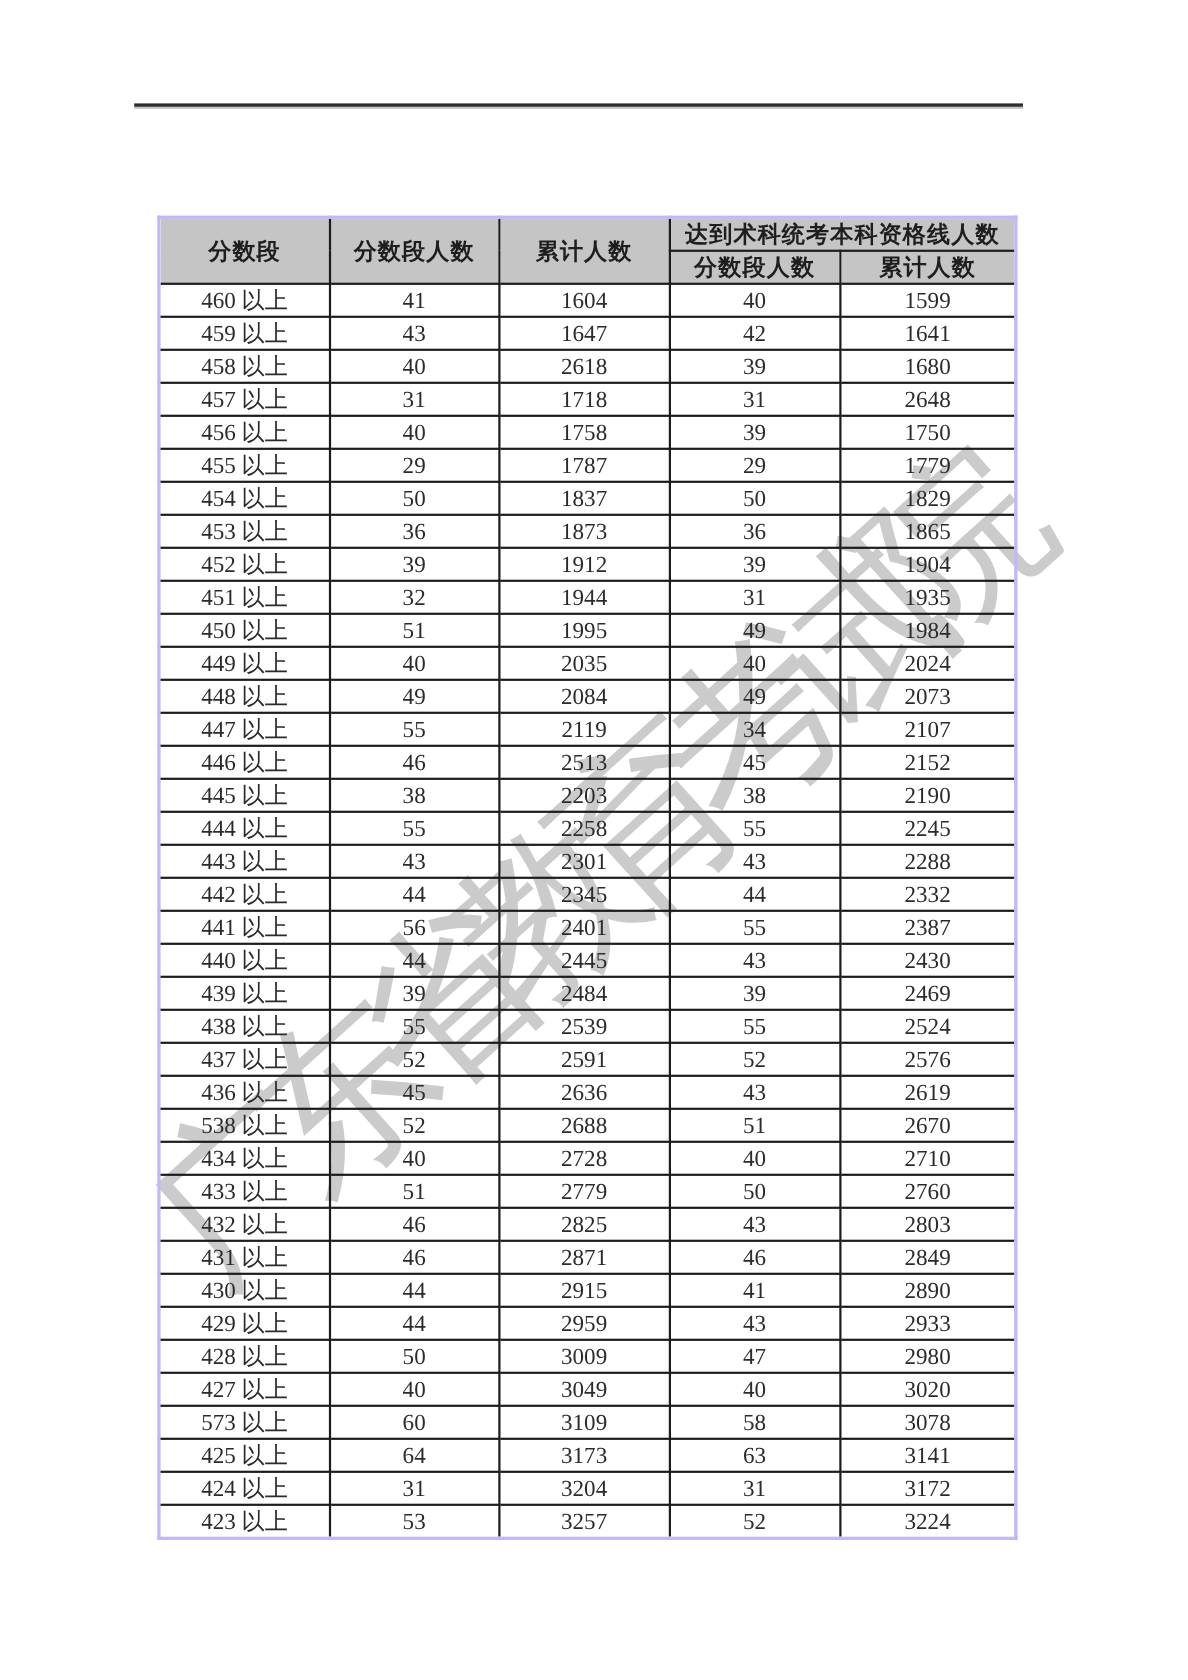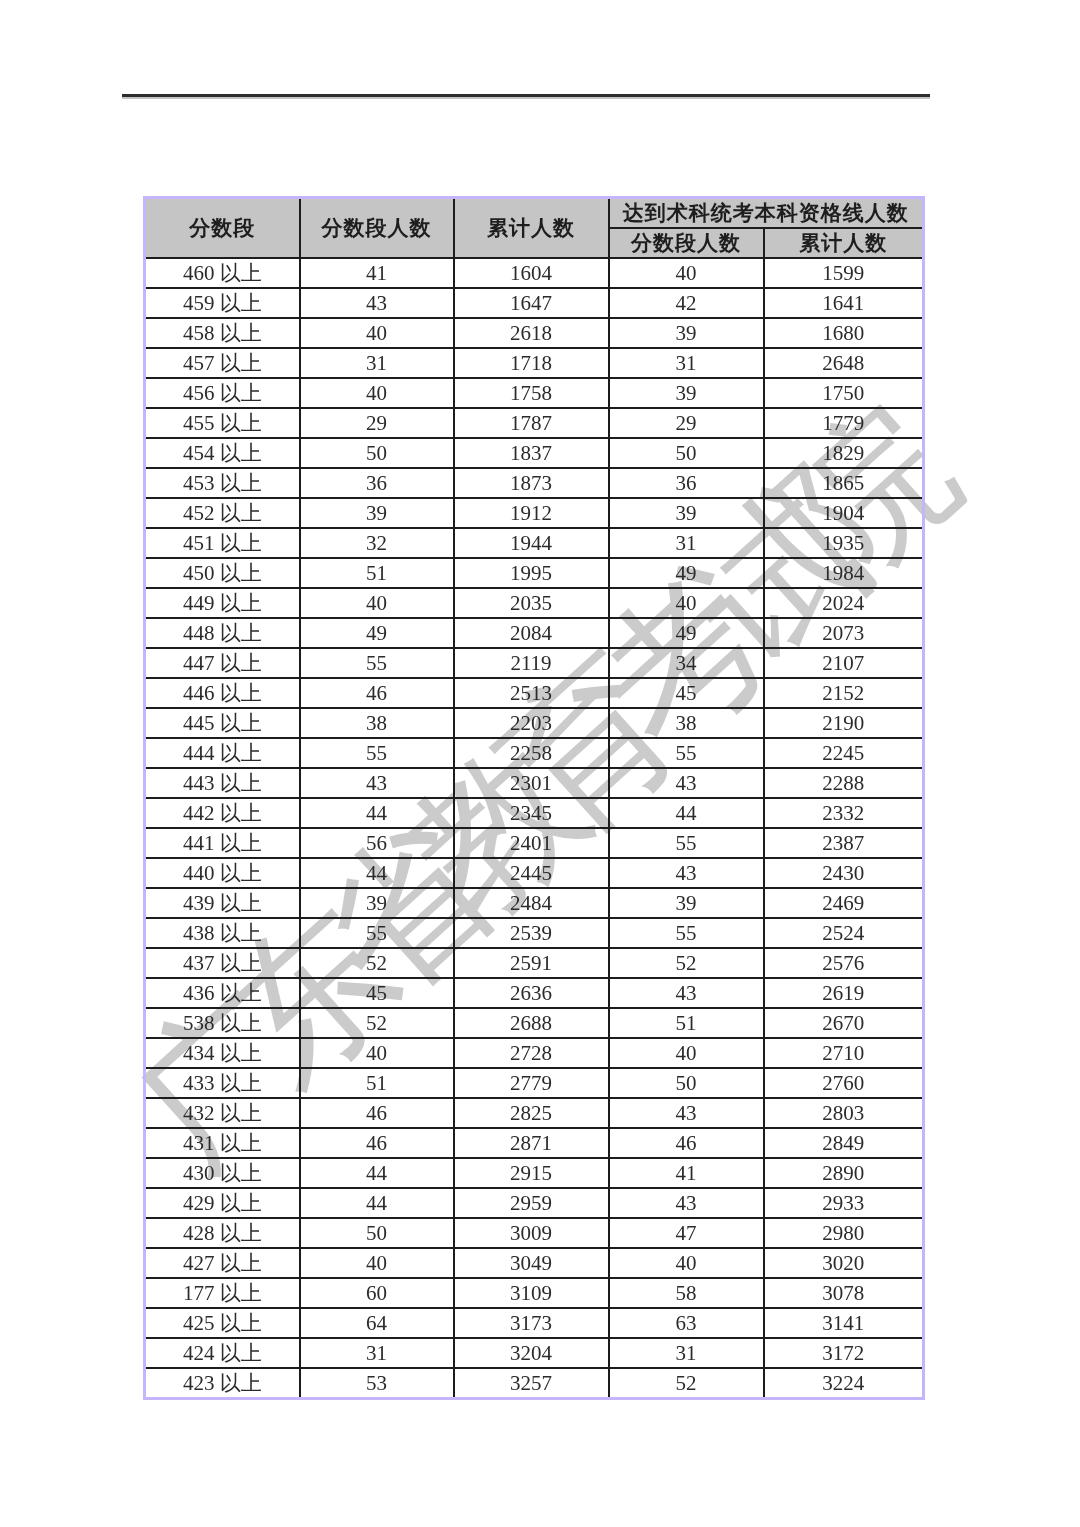--- a/index.html
+++ b/index.html
@@ -339,21 +339,21 @@
           <td>2980</td>
         </tr>
         <tr>
           <td>427 以上</td>
           <td>40</td>
           <td>3049</td>
           <td>40</td>
           <td>3020</td>
         </tr>
         <tr>
-          <td>177 以上</td>
+          <td>573 以上</td>
           <td>60</td>
           <td>3109</td>
           <td>58</td>
           <td>3078</td>
         </tr>
         <tr>
           <td>425 以上</td>
           <td>64</td>
           <td>3173</td>
           <td>63</td>

